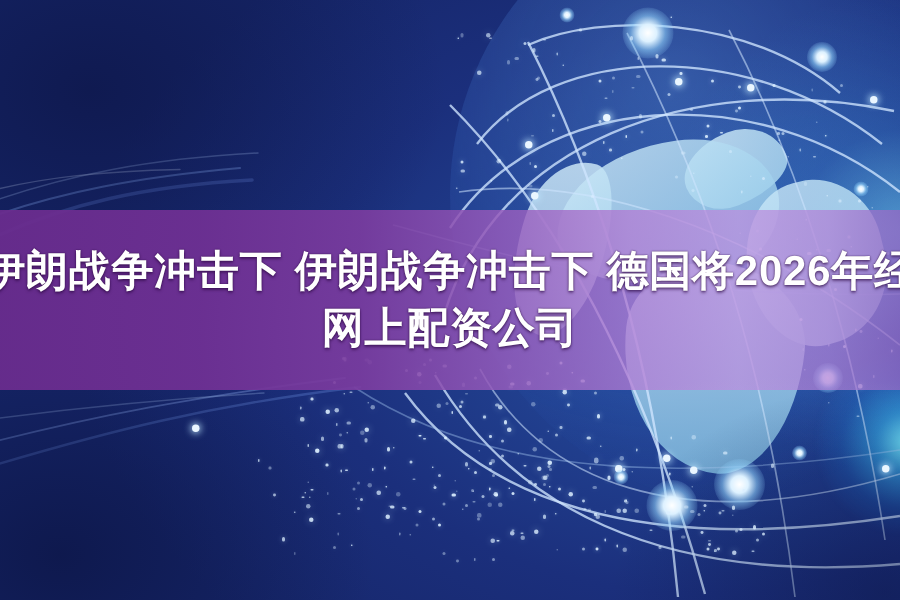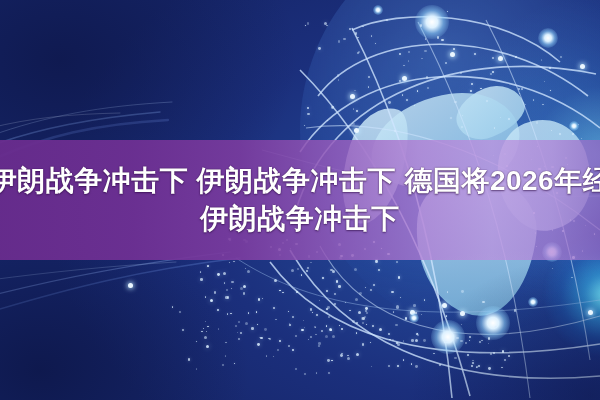--- a/index.html
+++ b/index.html
@@ -590,16 +590,16 @@
       <div class="p" style="left:533.2px;top:212.1px;width:2.1px;height:2.1px;opacity:0.94;background:#dcefff;box-shadow:0 0 3.4px rgba(200,235,255,0.66);"></div>
       <div class="p" style="left:535.8px;top:245.6px;width:1.0px;height:1.0px;opacity:0.54;background:#dcefff;box-shadow:0 0 1.6px rgba(200,235,255,0.38);"></div>
       <div class="p" style="left:551.6px;top:229.1px;width:1.6px;height:1.6px;opacity:0.49;background:#dcefff;box-shadow:0 0 2.5px rgba(200,235,255,0.34);"></div>
     </div>
 
   <div id="band"></div>
   <div id="band-soft"></div>
 
   <div id="headline">
     <div class="hl-line">伊朗战争冲击下 伊朗战争冲击下 德国将2026年经</div>
-    <div class="hl-line">伊朗战争冲击下</div>
+    <div class="hl-line">网上配资公司</div>
   </div>
 
 </div>
 
 </body></html>

